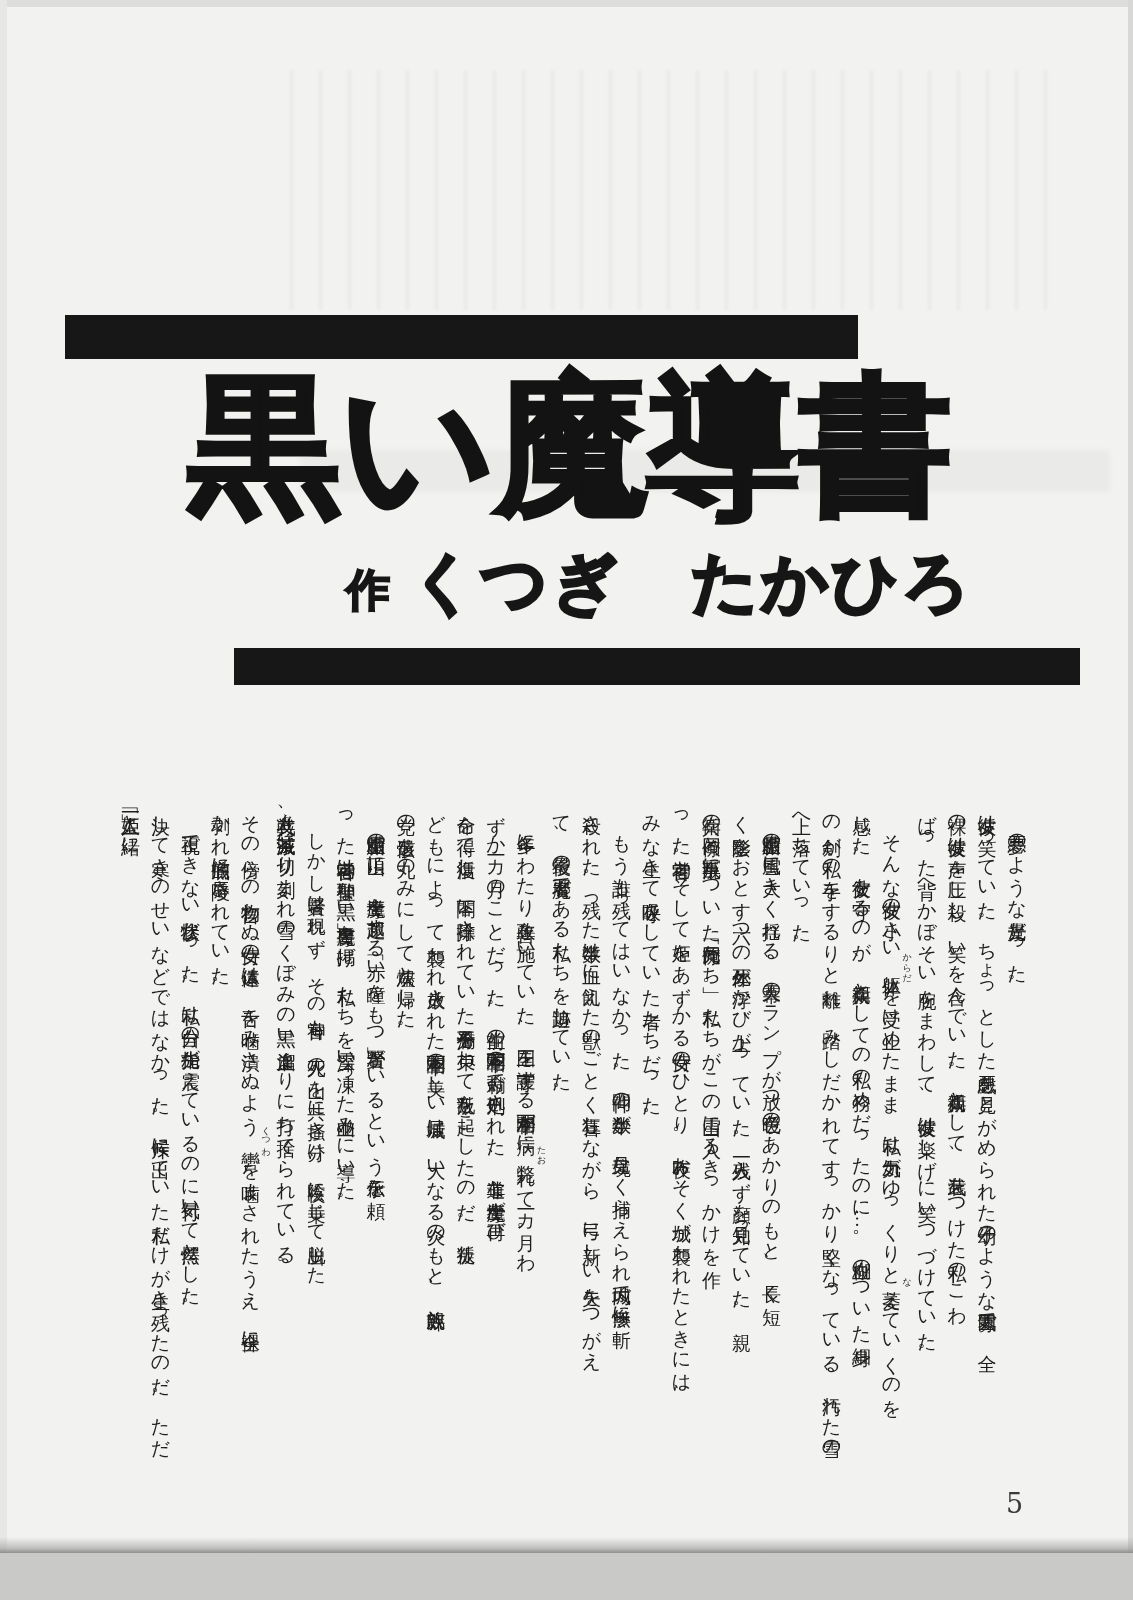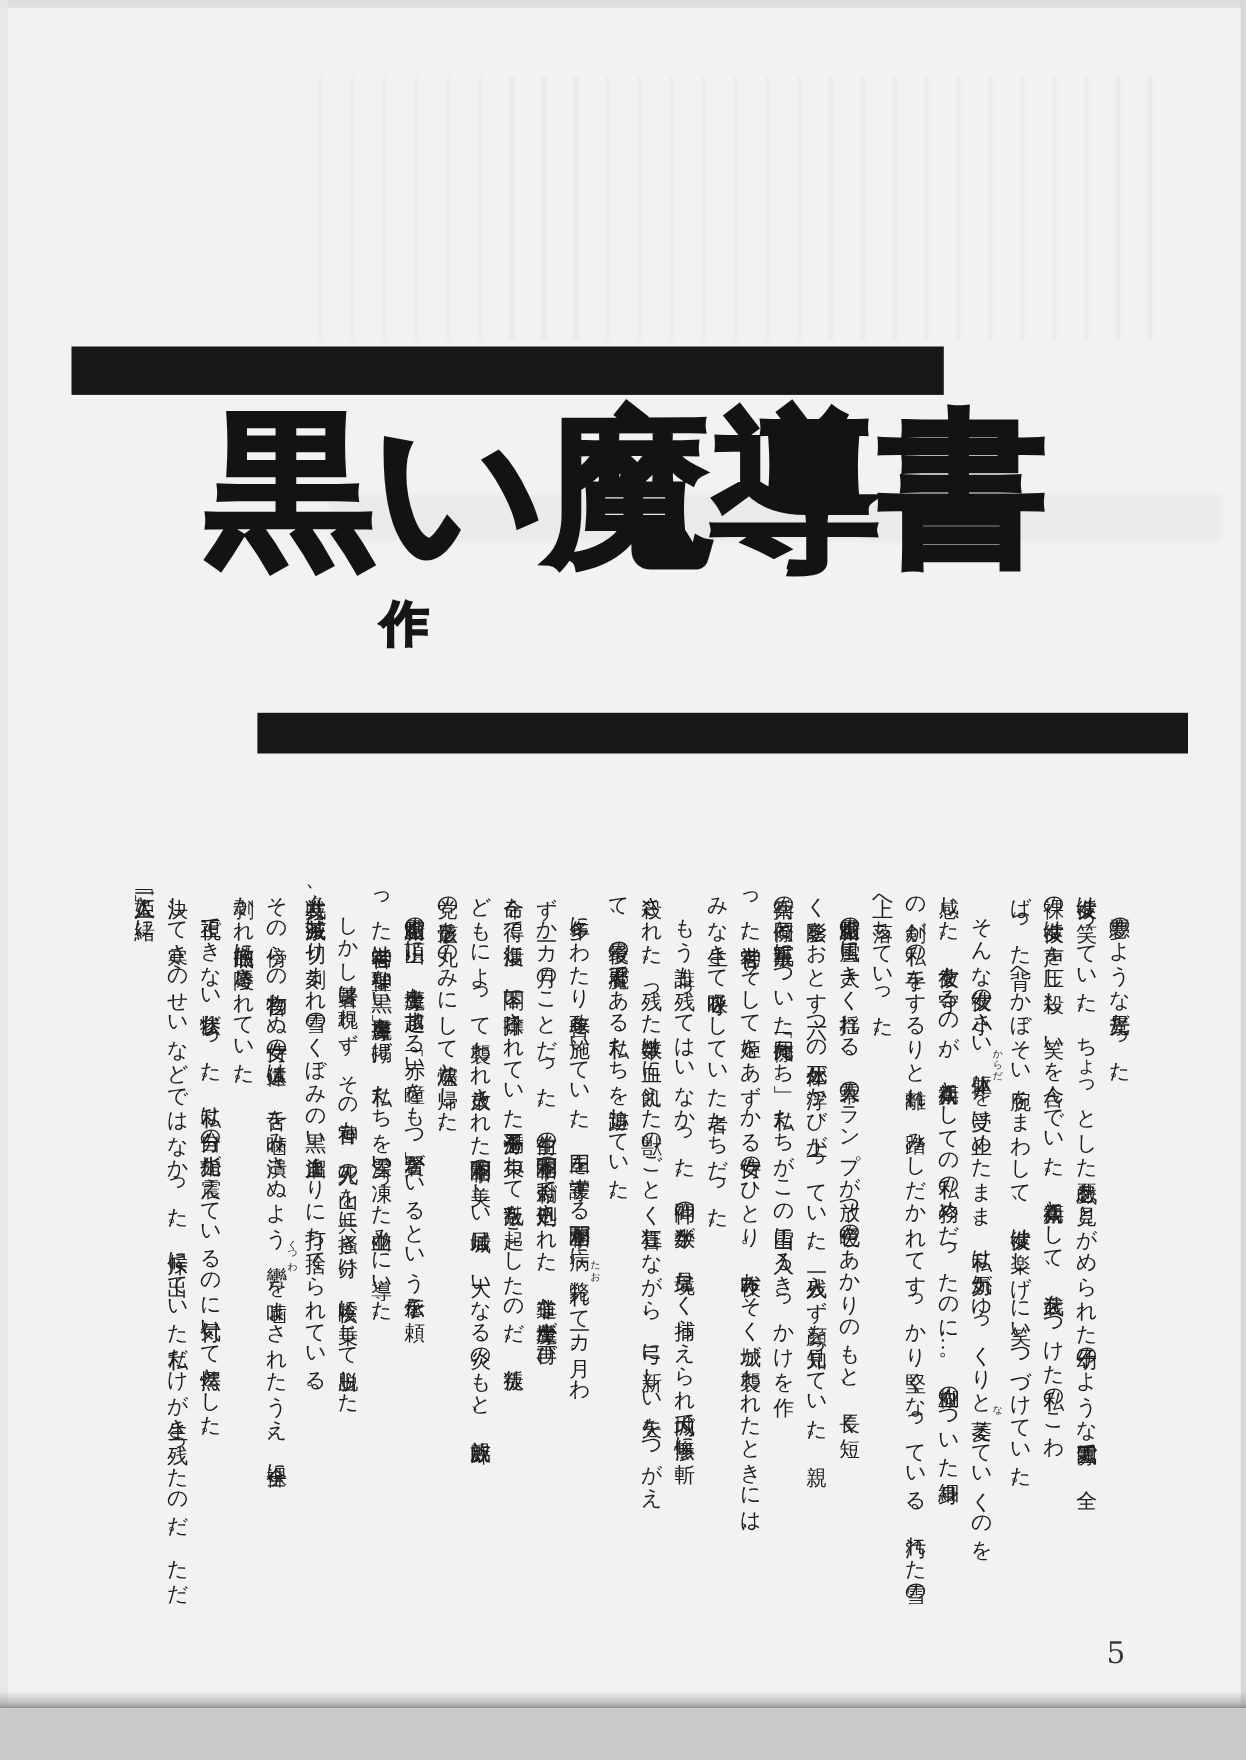--- a/index.html
+++ b/index.html
@@ -66,20 +66,21 @@
 <div class="page">
   <div class="ghost-cols"></div>
   <div class="ghost-bar"></div>
 
   <div class="bar bar-top"></div>
 
   <h1 class="title">黒い魔導書</h1>
 
   <div class="author">
     <span class="author-prefix">作</span>
+    <span class="author-name">くつぎ　たかひろ</span>
   </div>
 
   <div class="bar bar-bottom"></div>
 
   <div class="body-text" id="bodyText">
       <div class="col indent">悪夢のような光景だった。</div>
       <div class="col">彼女は笑っていた。ちょっとした悪戯を見とがめられた幼子のような雰囲気で、全</div>
       <div class="col">裸の彼女は声を圧し殺し、笑いを含んでいた。親衛兵として、武装をつけた私のこわ</div>
       <div class="col">ばった背へかぼそい腕をまわして、彼女は楽しげに笑いつづけていた。</div>
       <div class="col indent">そんな彼女の小さい<ruby>体躯<rt>からだ</rt></ruby>を受け止めたまま、私は気力がゆっくりと<ruby>萎<rt>な</rt></ruby>えていくのを</div>

